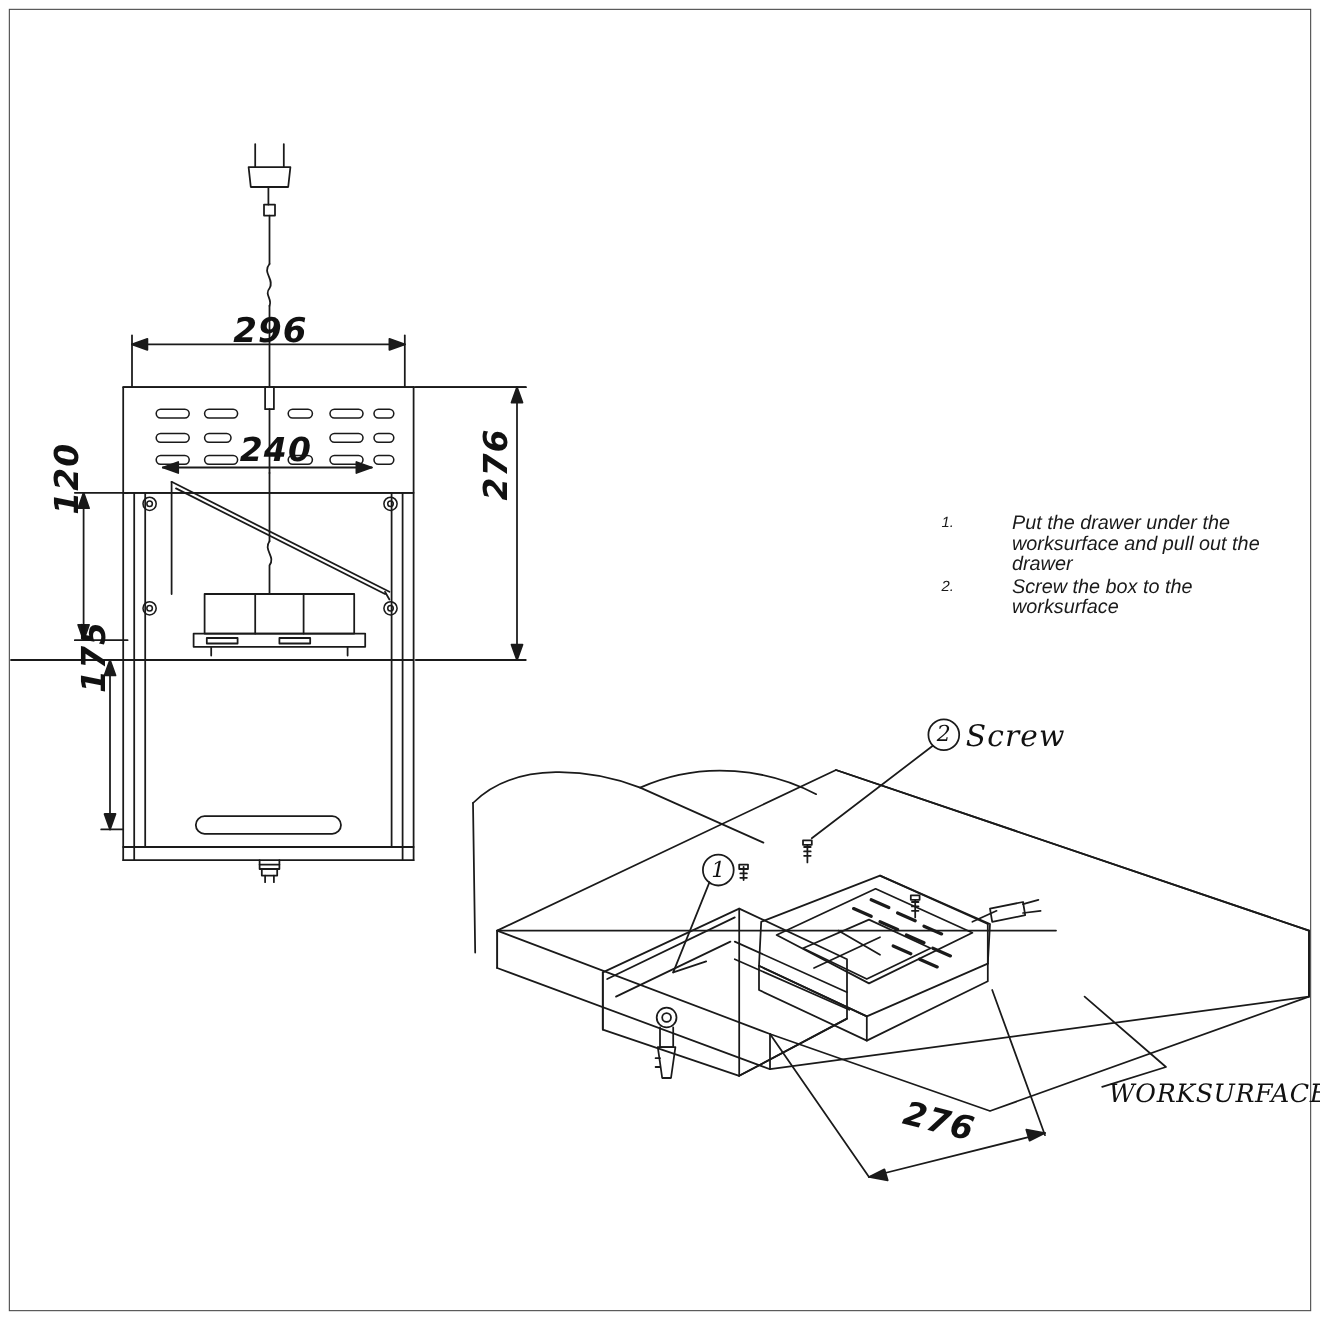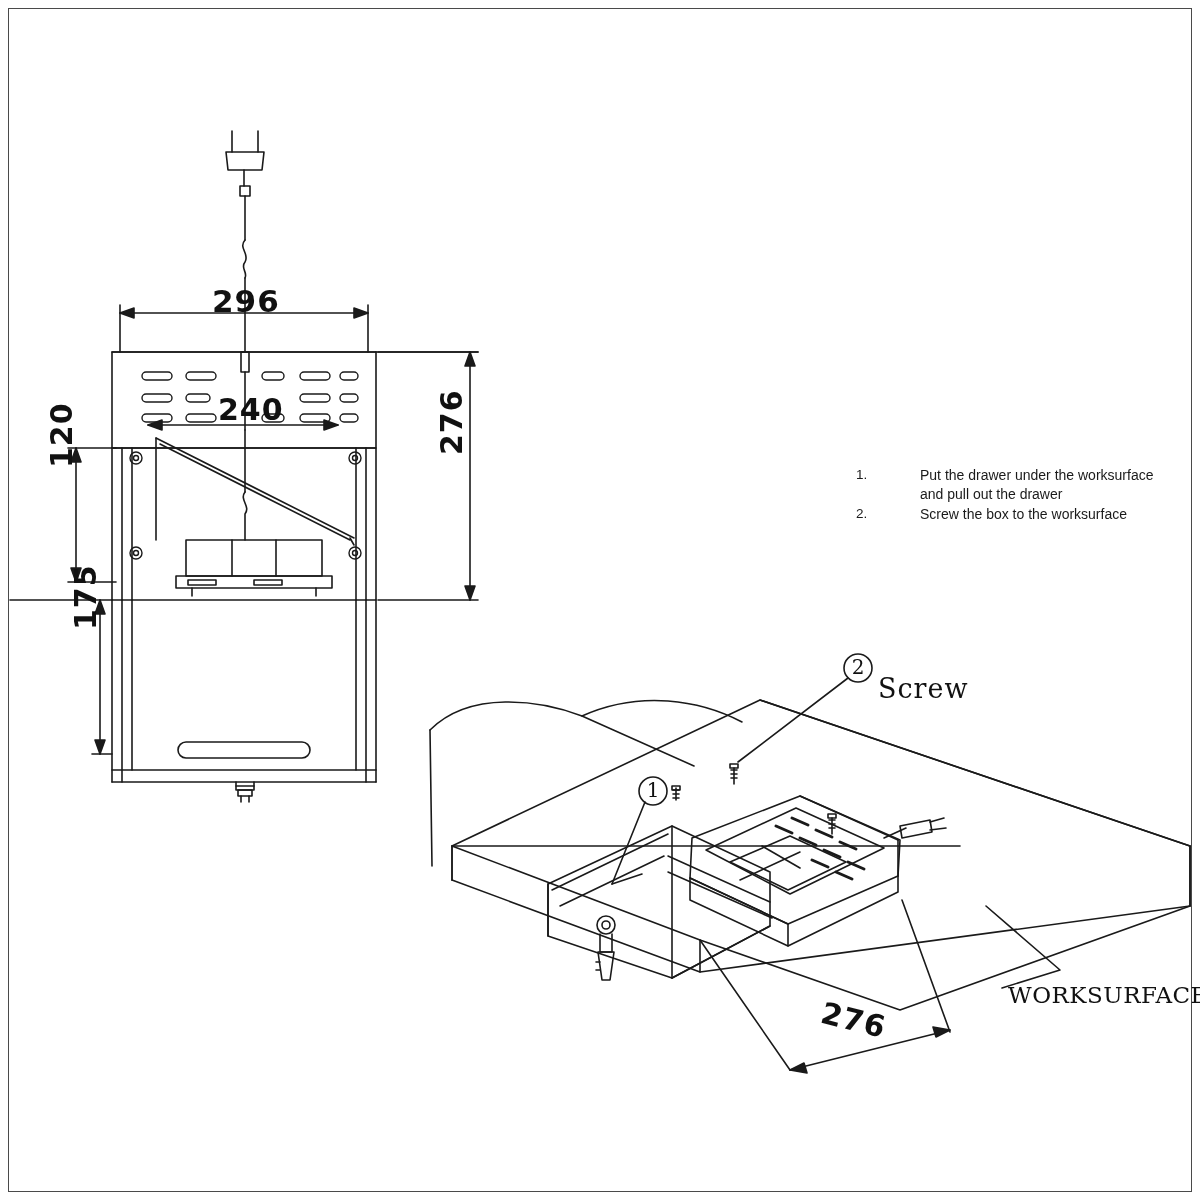--- a/index.html
+++ b/index.html
@@ -10,20 +10,21 @@
   body {
     font-family: "Liberation Sans", sans-serif;
     color: #1a1a1a;
   }
   #sheet {
     position: relative;
     width: 1200px;
     height: 1200px;
     background: #ffffff;
     overflow: hidden;
+    font-style: italic;
   }
   .frame {
     position: absolute;
     left: 8px;
     top: 8px;
     width: 1184px;
     height: 1184px;
     border: 1.5px solid #4a4a4a;
     box-sizing: border-box;
   }
@@ -51,21 +52,20 @@
 
   .label-screw {
     position: absolute;
     left: 878px;
     top: 654px;
     font-family: "DejaVu Serif", serif;
     font-size: 27px;
     letter-spacing: 1px;
     color: #111;
     white-space: nowrap;
-    margin-top: 19px;
   }
   .label-worksurface {
     position: absolute;
     left: 1008px;
     top: 982px;
     font-family: "DejaVu Serif", serif;
     font-size: 23px;
     letter-spacing: 0.5px;
     color: #111;
     white-space: nowrap;
@@ -93,21 +93,21 @@
     margin-bottom: 2px;
   }
   .instr-num {
     width: 64px;
     flex: 0 0 64px;
     font-size: 13.5px;
     color: #1a1a1a;
     line-height: 18px;
   }
   .instr-text {
-    font-size: 14px;
+    font-size: 18px;
     line-height: 18.5px;
     color: #1a1a1a;
   }
 </style>
 </head>
 <body>
 
 <div id="sheet">
 
   <div class="frame"></div>

